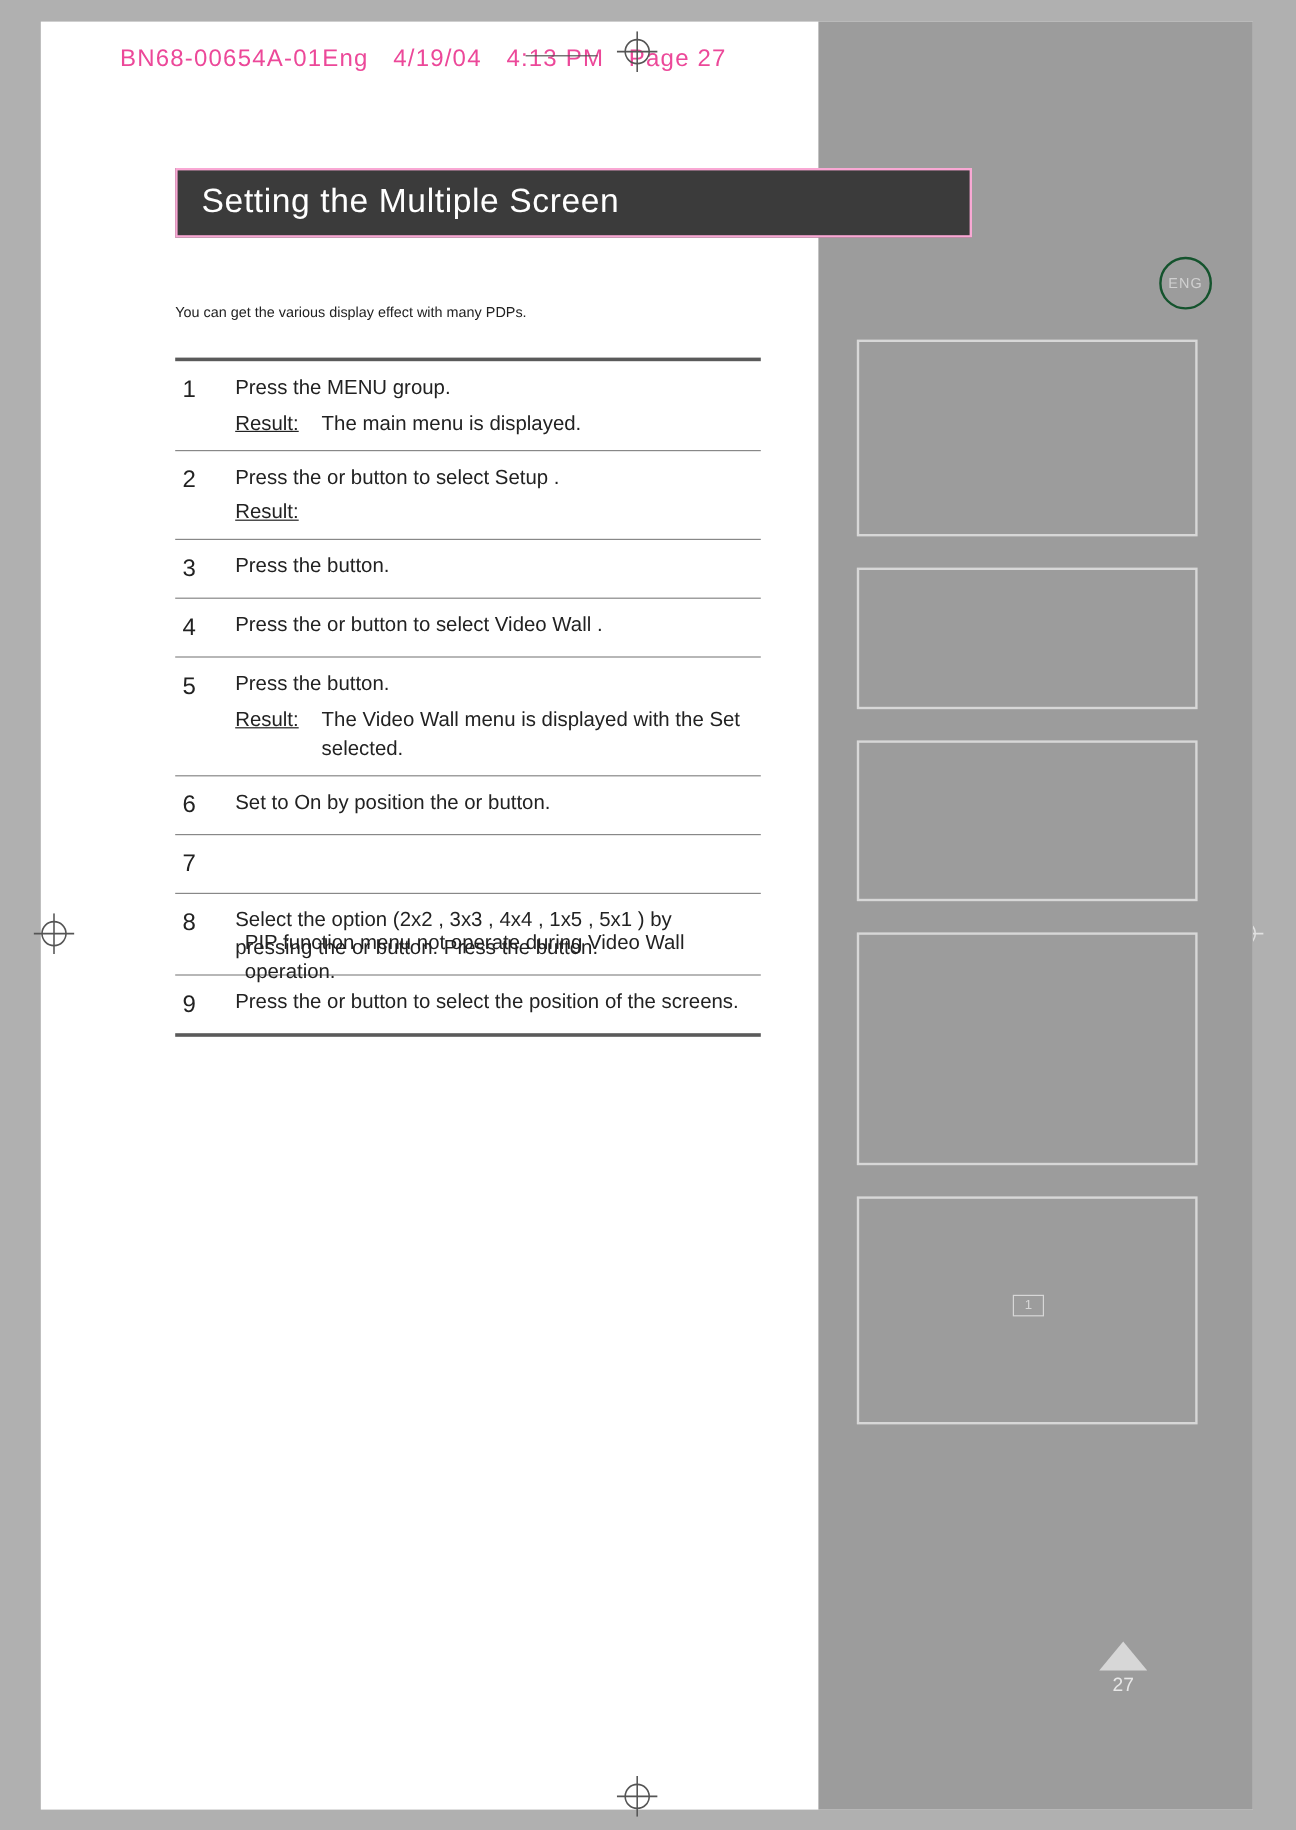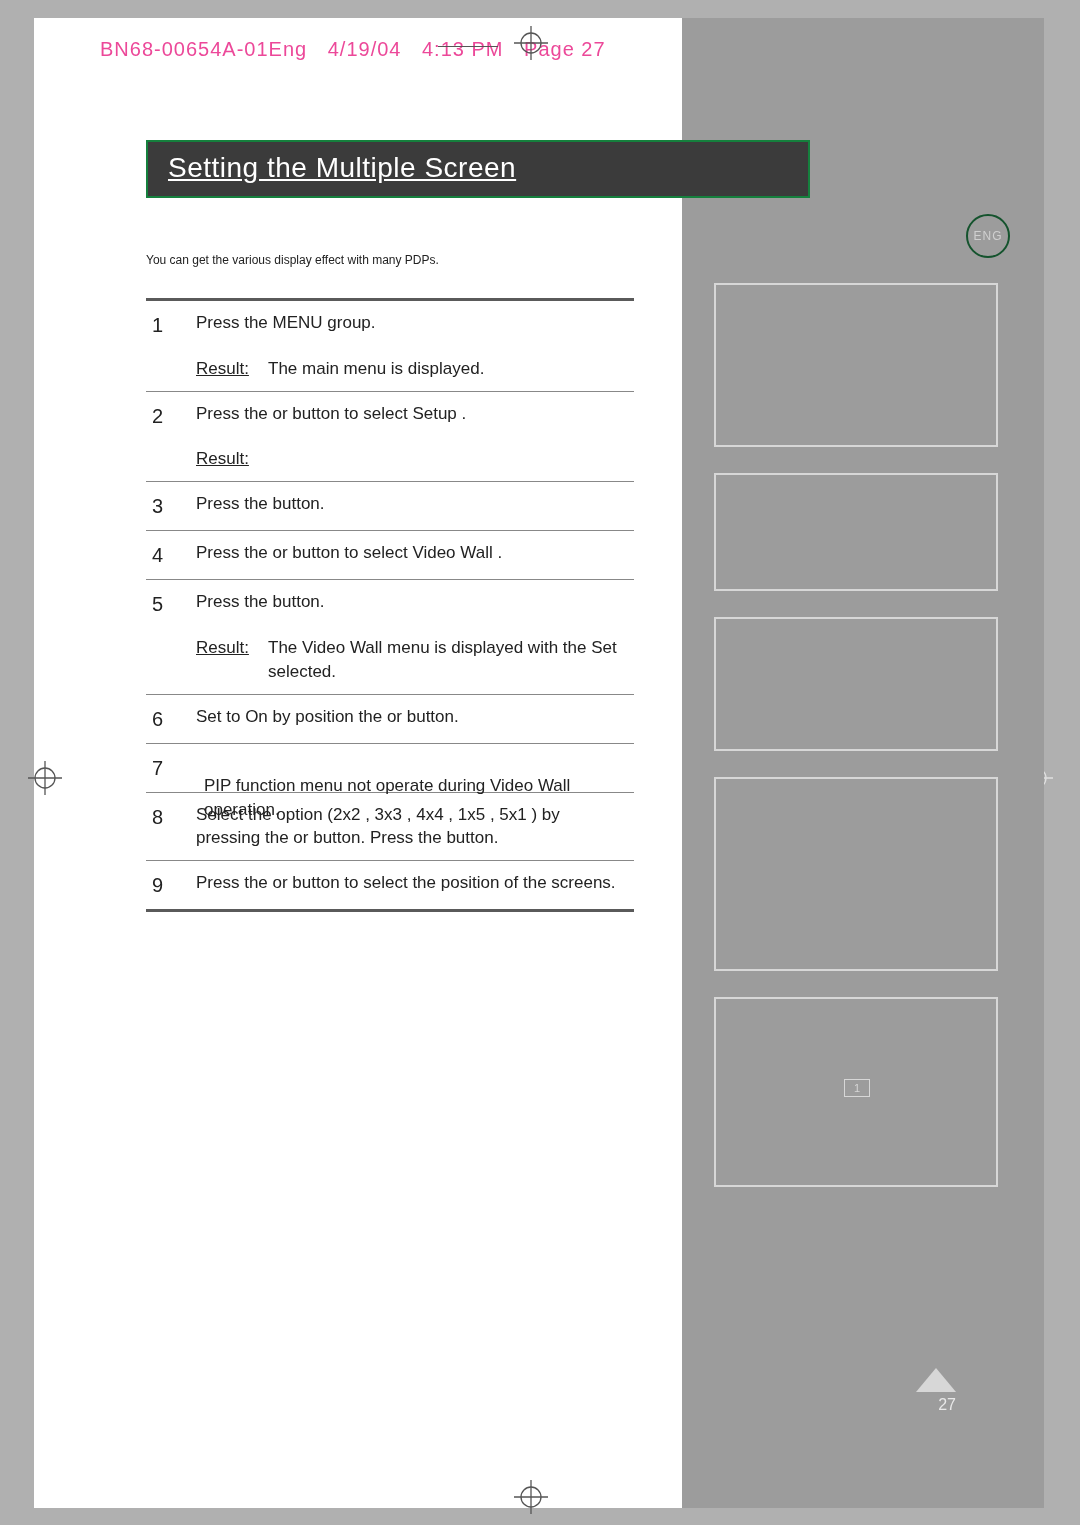--- a/index.html
+++ b/index.html
@@ -60,27 +60,26 @@
     height: 100%;
     background: #9c9c9c;
   }
 
   
   .title-box {
     position: absolute;
     top: 122px;
     left: 112px;
     width: 620px;
-    border: 2px solid #15803d;
+    border: 2px solid #f9a8d4;
     background: #3b3b3b;
     color: #fff;
     font-size: 28px;
     padding: 10px 20px 12px 20px;
     letter-spacing: 0.5px;
-    text-decoration: underline;
   }
 
   
   .intro {
     position: absolute;
     top: 234px;
     left: 112px;
     font-size: 12px;
     line-height: 1.4;
     color: #222;
@@ -104,21 +103,21 @@
   }
   .step:last-child { border-bottom: none; }
   .step .num {
     width: 44px;
     flex: 0 0 44px;
     font-size: 20px;
     text-align: left;
     padding-left: 4px;
   }
   .step .body { flex: 1; }
-  .result-row { display: flex; margin-top: 22px; }
+  .result-row { display: flex; margin-top: 6px; }
   .result-label { text-decoration: underline; width: 72px; flex: 0 0 72px; }
   .result-text { flex: 1; }
 
   
   .note {
     position: absolute;
     top: 756px;
     left: 170px;
     width: 420px;
     font-size: 17px;
@@ -168,21 +167,21 @@
     text-align: center;
     color: #d0d0d0;
     letter-spacing: 1px;
   }
 
   
   .page-num-wrap {
     position: absolute;
     bottom: 94px;
     right: 88px;
-    text-align: right;
+    text-align: center;
   }
   .page-num-tri {
     width: 0; height: 0;
     border-left: 20px solid transparent;
     border-right: 20px solid transparent;
     border-bottom: 24px solid #d7d7d7;
     margin: 0 auto 4px auto;
   }
   .page-num {
     font-size: 16px;

